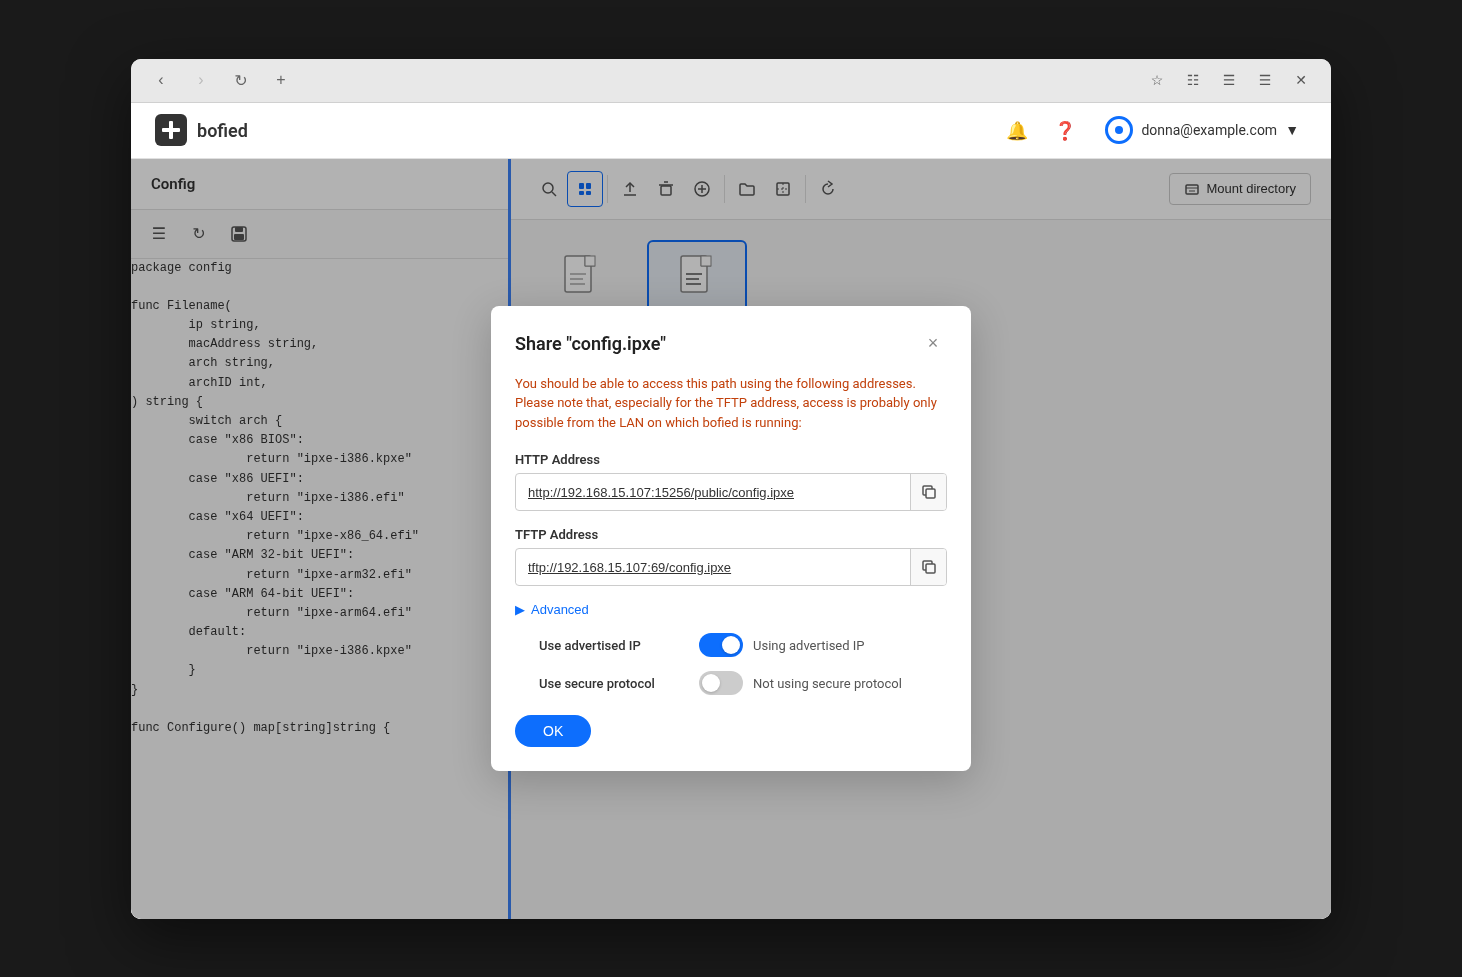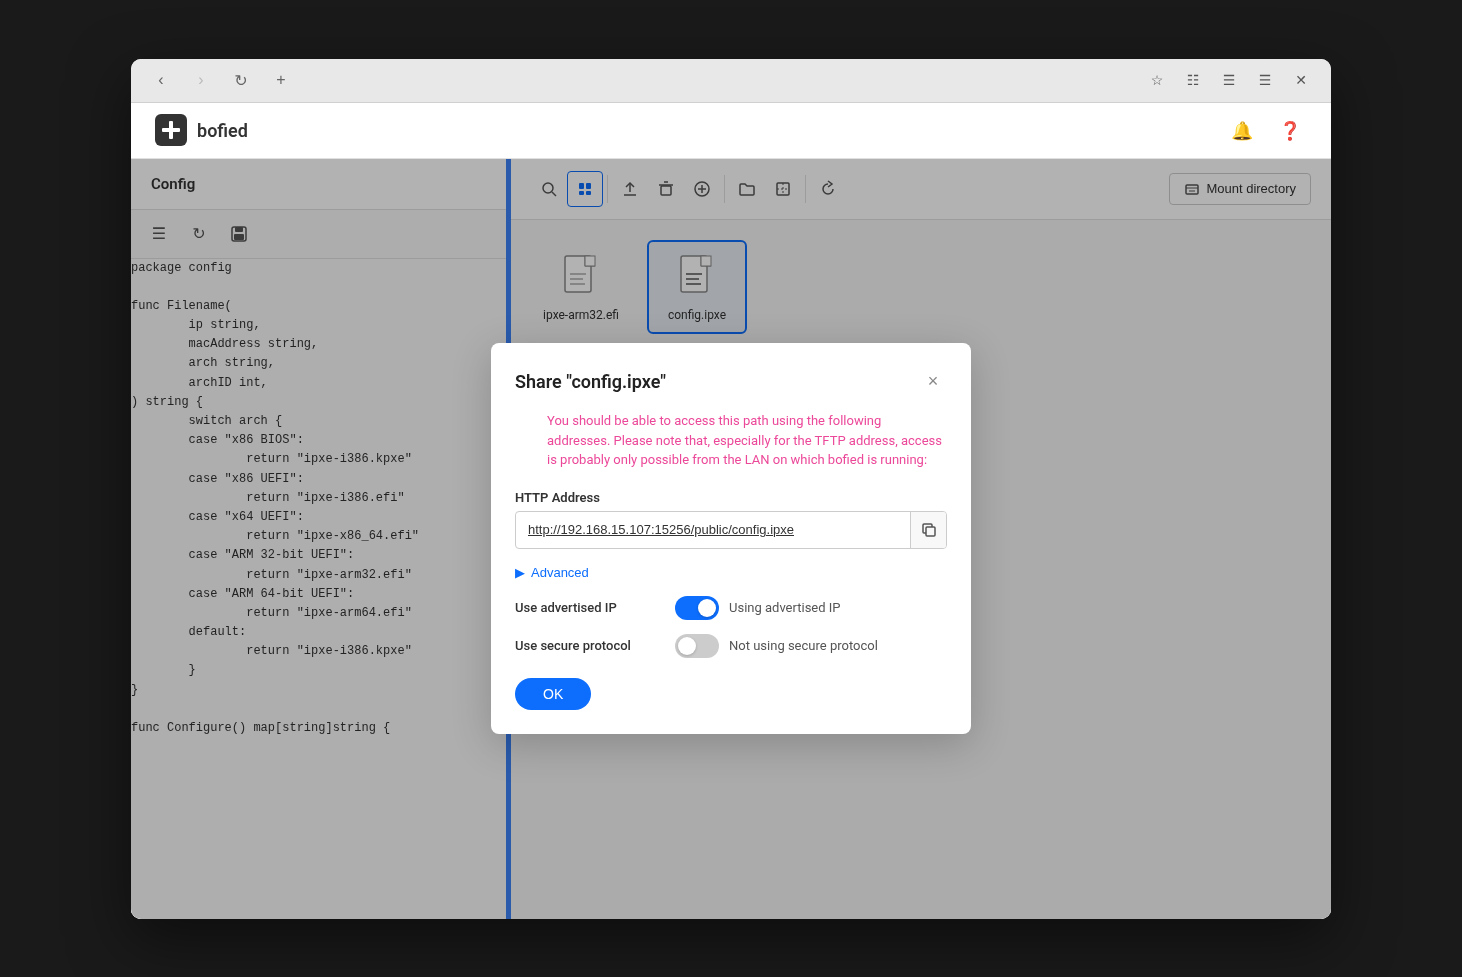--- a/index.html
+++ b/index.html
@@ -170,21 +170,21 @@
       flex: 1;
       display: flex;
       overflow: hidden;
       position: relative;
     }
 
     
     .config-panel {
       width: 380px;
       background: white;
-      border-right: 5px solid #3b82f6;
+      border-right: 3px solid #3b82f6;
       display: flex;
       flex-direction: column;
       overflow: hidden;
     }
 
     .config-header {
       padding: 16px 20px;
       border-bottom: 1px solid #e0e0e0;
       font-weight: 600;
       font-size: 15px;
@@ -347,24 +347,23 @@
       cursor: pointer;
       color: #888;
       font-size: 18px;
       border-radius: 4px;
       border: none;
       background: none;
     }
 
     .modal-description {
       font-size: 13px;
-      color: #ec4899;
+      color: #c2410c;
       line-height: 1.5;
       margin-bottom: 20px;
-      margin-left: 32px;
     }
 
     .form-group {
       margin-bottom: 16px;
     }
 
     .form-label {
       font-size: 13px;
       font-weight: 600;
       color: #333;
@@ -418,20 +417,21 @@
     }
 
     .advanced-section {
       margin-bottom: 16px;
     }
 
     .toggle-row {
       display: flex;
       align-items: center;
       margin-bottom: 14px;
+      margin-left: 24px;
     }
 
     .toggle-label {
       width: 160px;
       font-size: 13px;
       color: #333;
       font-weight: 500;
     }
 
     .toggle-switch {
@@ -537,20 +537,29 @@
             <rect x="1" y="8" width="18" height="4" rx="1" fill="white"></rect>
             <rect x="8" y="1" width="4" height="18" rx="1" fill="white"></rect>
           </svg>
         </div>
         <span>bofied</span>
       </div>
 
       <div class="app-header-right">
         <div class="header-icon-btn">🔔</div>
         <div class="header-icon-btn">❓</div>
+        <div class="user-profile">
+          <div class="user-avatar">
+            <div class="user-avatar-inner">
+              <div class="user-avatar-dot"></div>
+            </div>
+          </div>
+          <span>donna@example.com</span>
+          <span>▼</span>
+        </div>
       </div>
     </div>
 
     <div class="main-content">
 
       <div class="config-panel">
         <div class="config-header">
           <span>Config</span>
         </div>
         <div class="config-toolbar">
@@ -708,20 +717,32 @@
               <input class="input-url" type="text" readonly="" value="http://192.168.15.107:15256/public/config.ipxe" style="">
               <button class="copy-btn">
                 <svg width="16" height="16" viewBox="0 0 16 16" fill="none">
                   <rect x="5" y="5" width="9" height="9" rx="1" stroke="#555" stroke-width="1.5" fill="none"></rect>
                   <path d="M11 5 L11 3 Q11 2 10 2 L3 2 Q2 2 2 3 L2 10 Q2 11 3 11 L5 11" stroke="#555" stroke-width="1.5" fill="none"></path>
                 </svg>
               </button>
             </div>
           </div>
 
+          <div class="form-group">
+            <label class="form-label">TFTP Address</label>
+            <div class="input-with-copy">
+              <input class="input-url" type="text" readonly="" value="tftp://192.168.15.107:69/config.ipxe" style="">
+              <button class="copy-btn">
+                <svg width="16" height="16" viewBox="0 0 16 16" fill="none">
+                  <rect x="5" y="5" width="9" height="9" rx="1" stroke="#555" stroke-width="1.5" fill="none"></rect>
+                  <path d="M11 5 L11 3 Q11 2 10 2 L3 2 Q2 2 2 3 L2 10 Q2 11 3 11 L5 11" stroke="#555" stroke-width="1.5" fill="none"></path>
+                </svg>
+              </button>
+            </div>
+          </div>
 
           <button class="advanced-toggle">
             <span>▶</span>
             <span>Advanced</span>
           </button>
 
           <div class="advanced-section">
 
             <div class="toggle-row">
               <span class="toggle-label">Use advertised IP</span>

